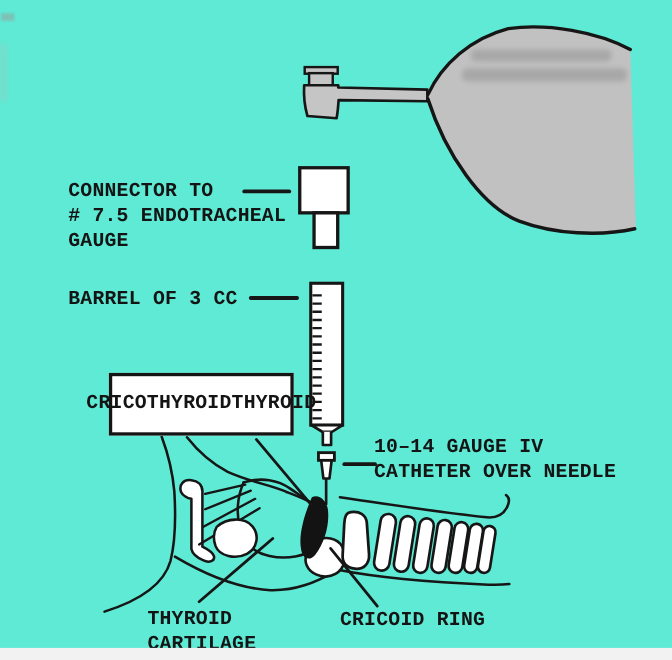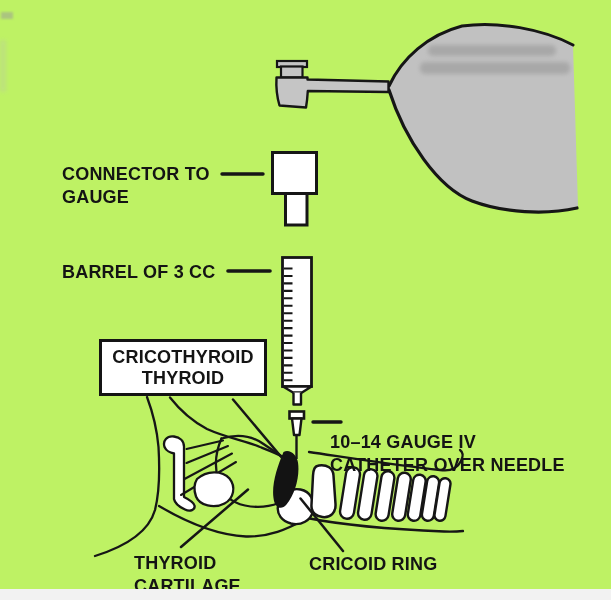--- a/index.html
+++ b/index.html
@@ -1,44 +1,44 @@
 <!DOCTYPE html>
 <html><head>
 <meta charset="utf-8">
 <style>
   html,body{margin:0;padding:0;background:#ffffff;}
   .stage{
     position:relative;
     width:611px;height:600px;
-    background:#bef264;
+    background:#5eead4;
     overflow:hidden;
-    font-family:Liberation Sans, sans-serif;
+    font-family:Liberation Mono, monospace;
   }
   .art{position:absolute;left:0;top:0;}
   .lbl{
     position:absolute;
     font-weight:bold;
     font-size:18px;
     line-height:23px;
     letter-spacing:0.2px;
     color:#141414;
     white-space:nowrap;
   }
   .lbl div{white-space:nowrap;}
   .lbl-connector{left:62px;top:163px;}
   .lbl-barrel{left:62px;top:261px;text-align:right;}
-  .lbl-catheter{left:330px;top:396px;margin-top:35px;}
+  .lbl-catheter{left:340px;top:396px;}
   .lbl-thyroid{left:134px;top:552px;}
   .lbl-cricoid{left:309px;top:553px;}
   .membrane-box{
     position:absolute;left:99px;top:339px;
     width:162px;height:51px;
     border:3.5px solid #141414;
     background:#ffffff;
-    display:flex;flex-direction:column;
+    display:flex;flex-direction:row;
     align-items:center;justify-content:center;
     font-weight:bold;font-size:18px;line-height:21px;
     color:#141414;text-align:center;letter-spacing:0.2px;
     z-index:3;
   }
   .bottom-strip{
     position:absolute;left:0;bottom:0;width:611px;height:11px;
     background:#f2f2f2;
   }
 </style>
@@ -139,20 +139,21 @@
       <line x1="181" y1="547" x2="248" y2="489.5" stroke-width="2.5"></line>
       <line x1="343" y1="551" x2="300.5" y2="498.5" stroke-width="2.5"></line>
       <line x1="222" y1="174" x2="263" y2="174" stroke-width="3.4"></line>
       <line x1="228" y1="271" x2="270" y2="271" stroke-width="3.6"></line>
       <line x1="313" y1="422" x2="341" y2="422" stroke-width="3.4"></line>
     </g>
   </svg>
 
   <div class="lbl lbl-connector">
     <div>CONNECTOR TO</div>
+    <div># 7.5 ENDOTRACHEAL</div>
     <div>GAUGE</div>
   </div>
 
   <div class="lbl lbl-barrel">
     <div>BARREL OF 3 CC</div>
   </div>
 
   <div class="membrane-box">
     <div>CRICOTHYROID</div>
     <div>THYROID</div>

